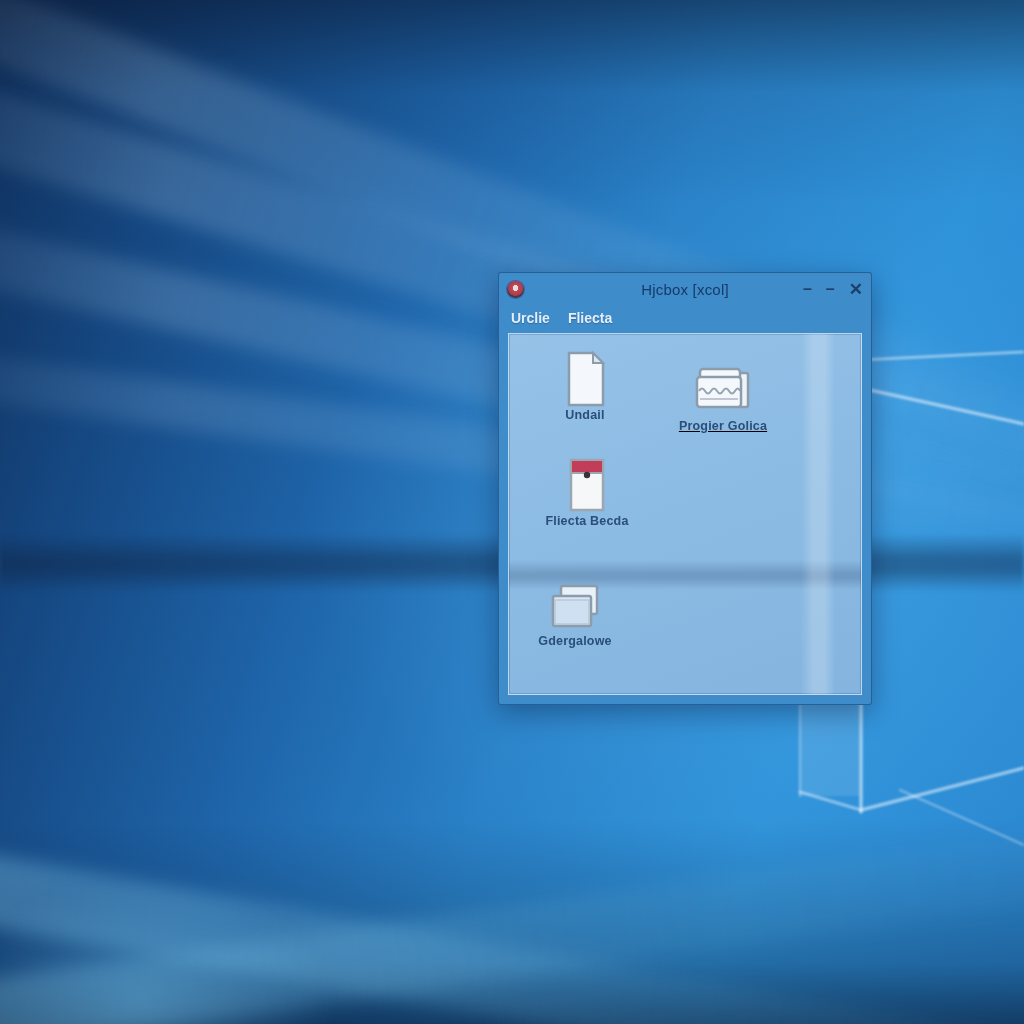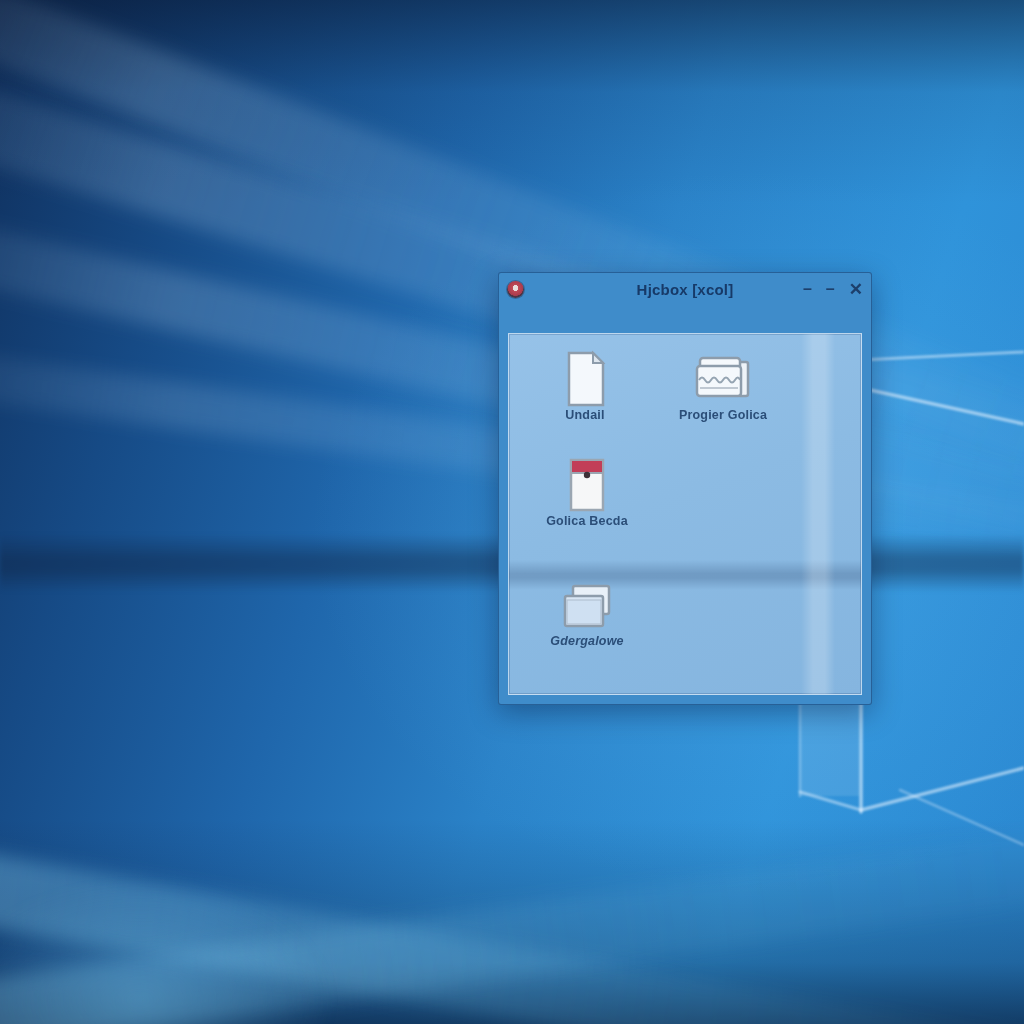--- a/index.html
+++ b/index.html
@@ -49,21 +49,21 @@
     position:relative;height:32px;display:flex;align-items:center;padding:0 8px;
     color:#1c3c68;
   }
   .app-logo{
     width:17px;height:17px;border-radius:50%;flex:0 0 auto;
     background:radial-gradient(circle at 50% 42%, #e9dede 0%, #e9dede 22%, #c04a58 23%, #a83a4c 58%, #503646 60%, #3a2c40 100%);
     box-shadow:0 0 0 1px rgba(30,40,70,0.35);
   }
   .titlebar .title{
     position:absolute;left:0;right:0;text-align:center;
-    font-size:15px;font-weight:bold;letter-spacing:.2px;color:#173a68;
+    font-size:15px;font-weight:normal;letter-spacing:.2px;color:#173a68;
   }
   .controls{margin-left:auto;display:flex;align-items:center;gap:14px;z-index:2;}
   .ctrl{font-size:16px;font-weight:bold;color:#1d3f6b;line-height:1;cursor:default;}
   .ctrl.close{font-size:17px;}
   .menubar{
     height:26px;display:flex;align-items:center;gap:18px;padding:0 12px;
     color:#e4eefa;font-size:14px;font-weight:bold;text-shadow:0 1px 1px rgba(20,50,90,.35);
   }
   .content{
     position:absolute;left:9px;right:9px;top:60px;bottom:9px;
@@ -82,24 +82,24 @@
   }
   .icon-cell{
     position:absolute;width:132px;text-align:center;cursor:default;
   }
   .icon-cell .glyph{height:58px;display:flex;align-items:flex-end;justify-content:center;}
   .icon-cell .label{
     margin-top:0;font-size:12.5px;font-weight:bold;color:#2b4e78;
     letter-spacing:.2px;
   }
   .cell-1{left:10px;top:16px;}
-  .cell-2{left:148px;top:16px;}
+  .cell-2{left:148px;top:27px;text-decoration:underline;}
   .cell-3{left:12px;top:122px;}
   .cell-4{left:150px;top:122px;}
-  .cell-5{left:12px;top:242px;font-style:italic;}
+  .cell-5{left:0;top:242px;}
 </style>
 </head>
 <body>
 
 <div class="wallpaper">
   <div class="ray r1"></div>
   <div class="ray r2"></div>
   <div class="ray r3"></div>
   <div class="ray r4"></div>
   <div class="ray r5"></div>
@@ -126,20 +126,24 @@
   <div class="titlebar">
     <span class="app-logo"></span>
     <span class="title">Hjcbox [xcol]</span>
     <span class="controls">
       <span class="ctrl">–</span>
       <span class="ctrl">–</span>
       <span class="ctrl close">✕</span>
     </span>
   </div>
 
+  <div class="menubar">
+    <span>Urclie</span>
+    <span>Fliecta</span>
+  </div>
 
   <div class="content">
     <div class="see-band"></div>
     <div class="see-column"></div>
 
     <div class="icon-cell cell-1">
       <div class="glyph">
         <svg width="56" height="58" viewBox="0 0 56 58">
           <path d="M12 3 L36 3 L46 13 L46 55 L12 55 Z" fill="#f4f8fc" stroke="#8d9cab" stroke-width="2.5"></path>
           <path d="M36 3 L36 13 L46 13 Z" fill="#dde6ee" stroke="#8d9cab" stroke-width="2"></path>
@@ -162,21 +166,21 @@
     </div>
 
     <div class="icon-cell cell-3">
       <div class="glyph">
         <svg width="52" height="58" viewBox="0 0 52 58">
           <rect x="10" y="4" width="32" height="50" fill="#f6f7f8" stroke="#9aa6b2" stroke-width="2.5"></rect>
           <rect x="10" y="4" width="32" height="13" fill="#c23e58" stroke="#9aa6b2" stroke-width="2"></rect>
           <circle cx="26" cy="19" r="3.2" fill="#3c3038"></circle>
         </svg>
       </div>
-      <div class="label">Golica Becda</div>
+      <div class="label">Fliecta Becda</div>
     </div>
 
 
     <div class="icon-cell cell-5">
       <div class="glyph">
         <svg width="60" height="54" viewBox="0 0 60 54">
           <rect x="16" y="6" width="36" height="28" rx="2" fill="#e8f0f8" stroke="#8d9cab" stroke-width="2.5"></rect>
           <rect x="8" y="16" width="38" height="30" rx="2" fill="#d8e6f4" stroke="#8d9cab" stroke-width="2.5"></rect>
           <rect x="10" y="20" width="34" height="24" fill="#cfe0f2" stroke="#b2c2d2" stroke-width="1.2"></rect>
         </svg>

